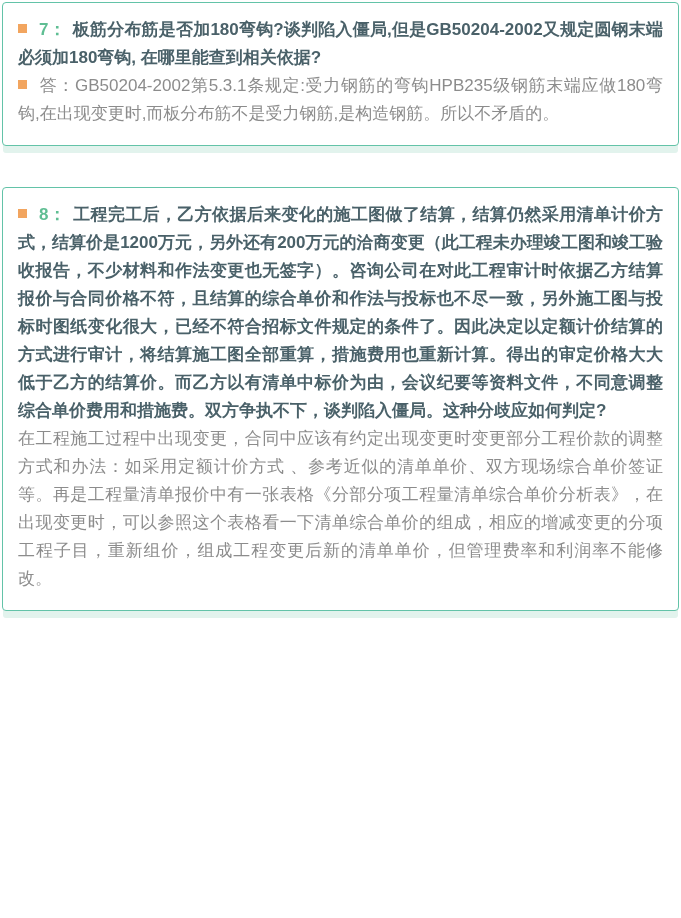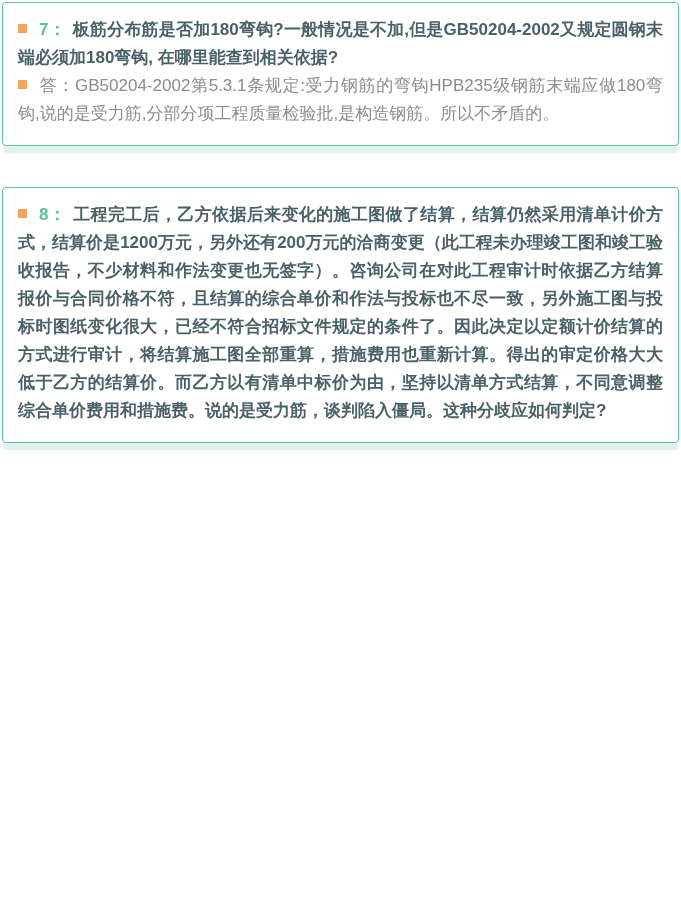--- a/index.html
+++ b/index.html
@@ -52,24 +52,27 @@
     background: #f2a55f;
     margin-right: 12px;
     vertical-align: 2px;
   }
 </style>
 </head>
 <body>
 
 <section class="qa-card">
   <p class="question">
-    <span class="bullet"></span><span class="qnum">7：</span><span>板筋分布筋是否加180弯钩?一般情况是不加,但是GB50204-2002又规定圆钢末端必须加180弯钩, 在哪里能查到相关依据?</span>
+    <span class="bullet"></span><span class="qnum">7：</span><span>板筋分布筋是否加180弯钩?谈判陷入僵局,但是GB50204-2002又规定圆钢末端必须加180弯钩, 在哪里能查到相关依据?</span>
   </p>
   <p class="answer">
-    <span class="bullet"></span><span class="alabel">答：</span><span>GB50204-2002第5.3.1条规定:受力钢筋的弯钩HPB235级钢筋末端应做180弯钩,说的是受力筋,分部分项工程质量检验批,是构造钢筋。所以不矛盾的。</span>
+    <span class="bullet"></span><span class="alabel">答：</span><span>GB50204-2002第5.3.1条规定:受力钢筋的弯钩HPB235级钢筋末端应做180弯钩,在出现变更时,而板分布筋不是受力钢筋,是构造钢筋。所以不矛盾的。</span>
   </p>
 </section>
 
 <section class="qa-card second">
   <p class="question">
-    <span class="bullet"></span><span class="qnum">8：</span><span>工程完工后，乙方依据后来变化的施工图做了结算，结算仍然采用清单计价方式，结算价是1200万元，另外还有200万元的洽商变更（此工程未办理竣工图和竣工验收报告，不少材料和作法变更也无签字）。咨询公司在对此工程审计时依据乙方结算报价与合同价格不符，且结算的综合单价和作法与投标也不尽一致，另外施工图与投标时图纸变化很大，已经不符合招标文件规定的条件了。因此决定以定额计价结算的方式进行审计，将结算施工图全部重算，措施费用也重新计算。得出的审定价格大大低于乙方的结算价。而乙方以有清单中标价为由，坚持以清单方式结算，不同意调整综合单价费用和措施费。说的是受力筋，谈判陷入僵局。这种分歧应如何判定?</span>
+    <span class="bullet"></span><span class="qnum">8：</span><span>工程完工后，乙方依据后来变化的施工图做了结算，结算仍然采用清单计价方式，结算价是1200万元，另外还有200万元的洽商变更（此工程未办理竣工图和竣工验收报告，不少材料和作法变更也无签字）。咨询公司在对此工程审计时依据乙方结算报价与合同价格不符，且结算的综合单价和作法与投标也不尽一致，另外施工图与投标时图纸变化很大，已经不符合招标文件规定的条件了。因此决定以定额计价结算的方式进行审计，将结算施工图全部重算，措施费用也重新计算。得出的审定价格大大低于乙方的结算价。而乙方以有清单中标价为由，会议纪要等资料文件，不同意调整综合单价费用和措施费。双方争执不下，谈判陷入僵局。这种分歧应如何判定?</span>
+  </p>
+  <p class="answer">
+    <span>在工程施工过程中出现变更，合同中应该有约定出现变更时变更部分工程价款的调整方式和办法：如采用定额计价方式 、参考近似的清单单价、双方现场综合单价签证等。再是工程量清单报价中有一张表格《分部分项工程量清单综合单价分析表》，在出现变更时，可以参照这个表格看一下清单综合单价的组成，相应的增减变更的分项工程子目，重新组价，组成工程变更后新的清单单价，但管理费率和利润率不能修改。</span>
   </p>
 </section>
 
 </body></html>

